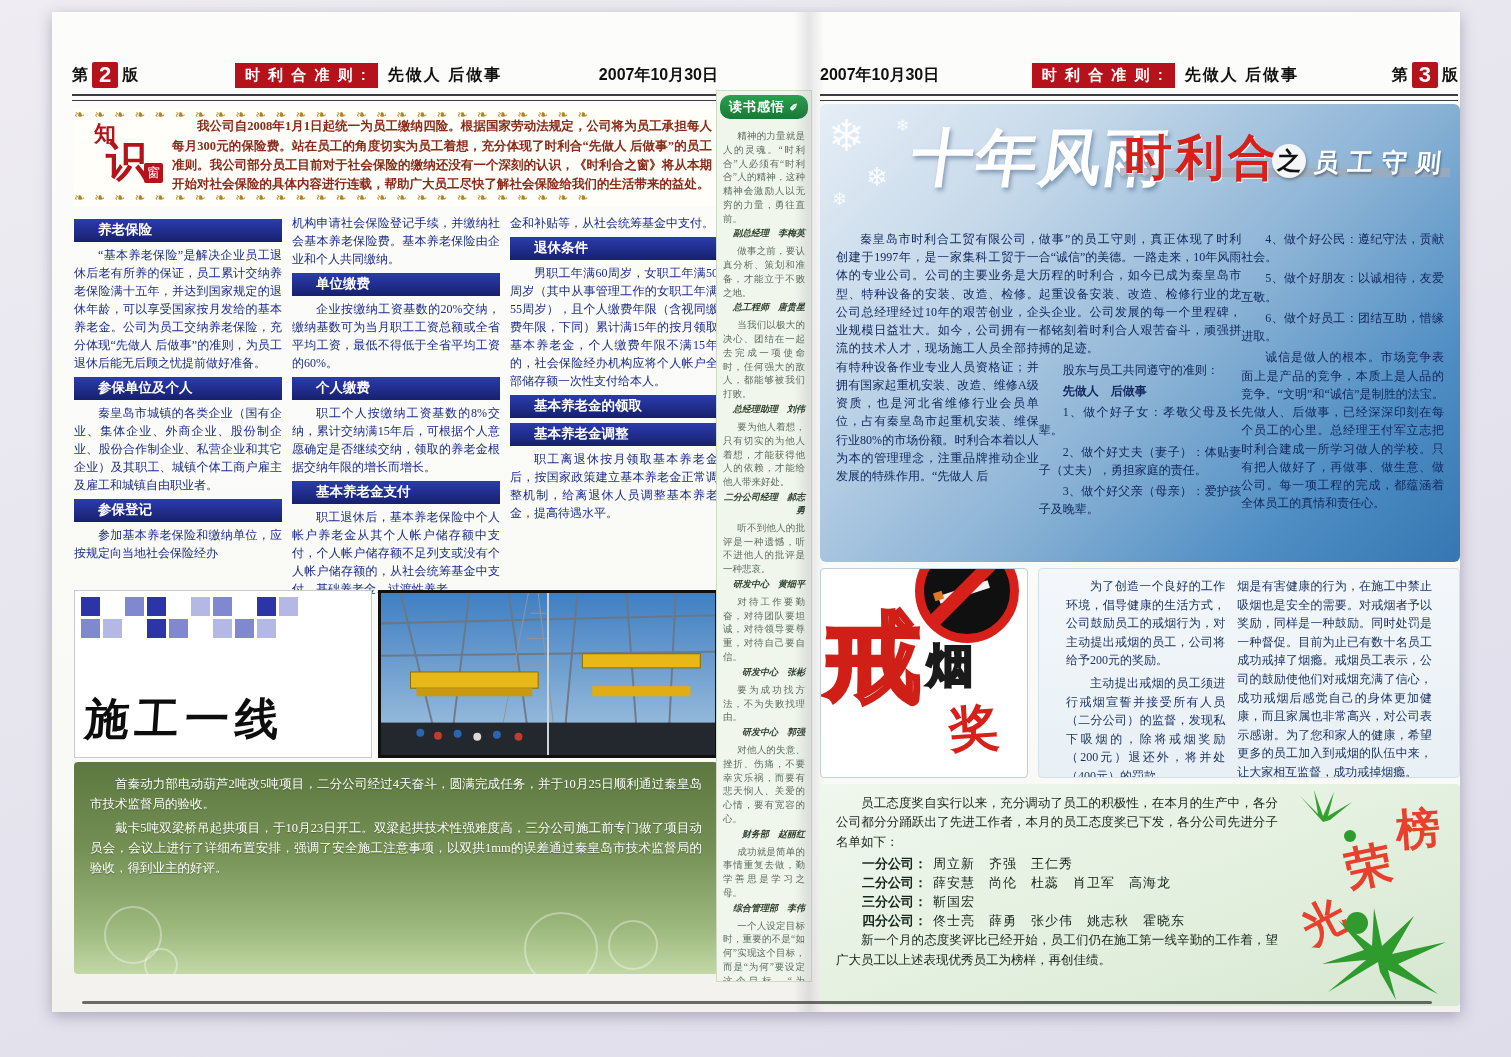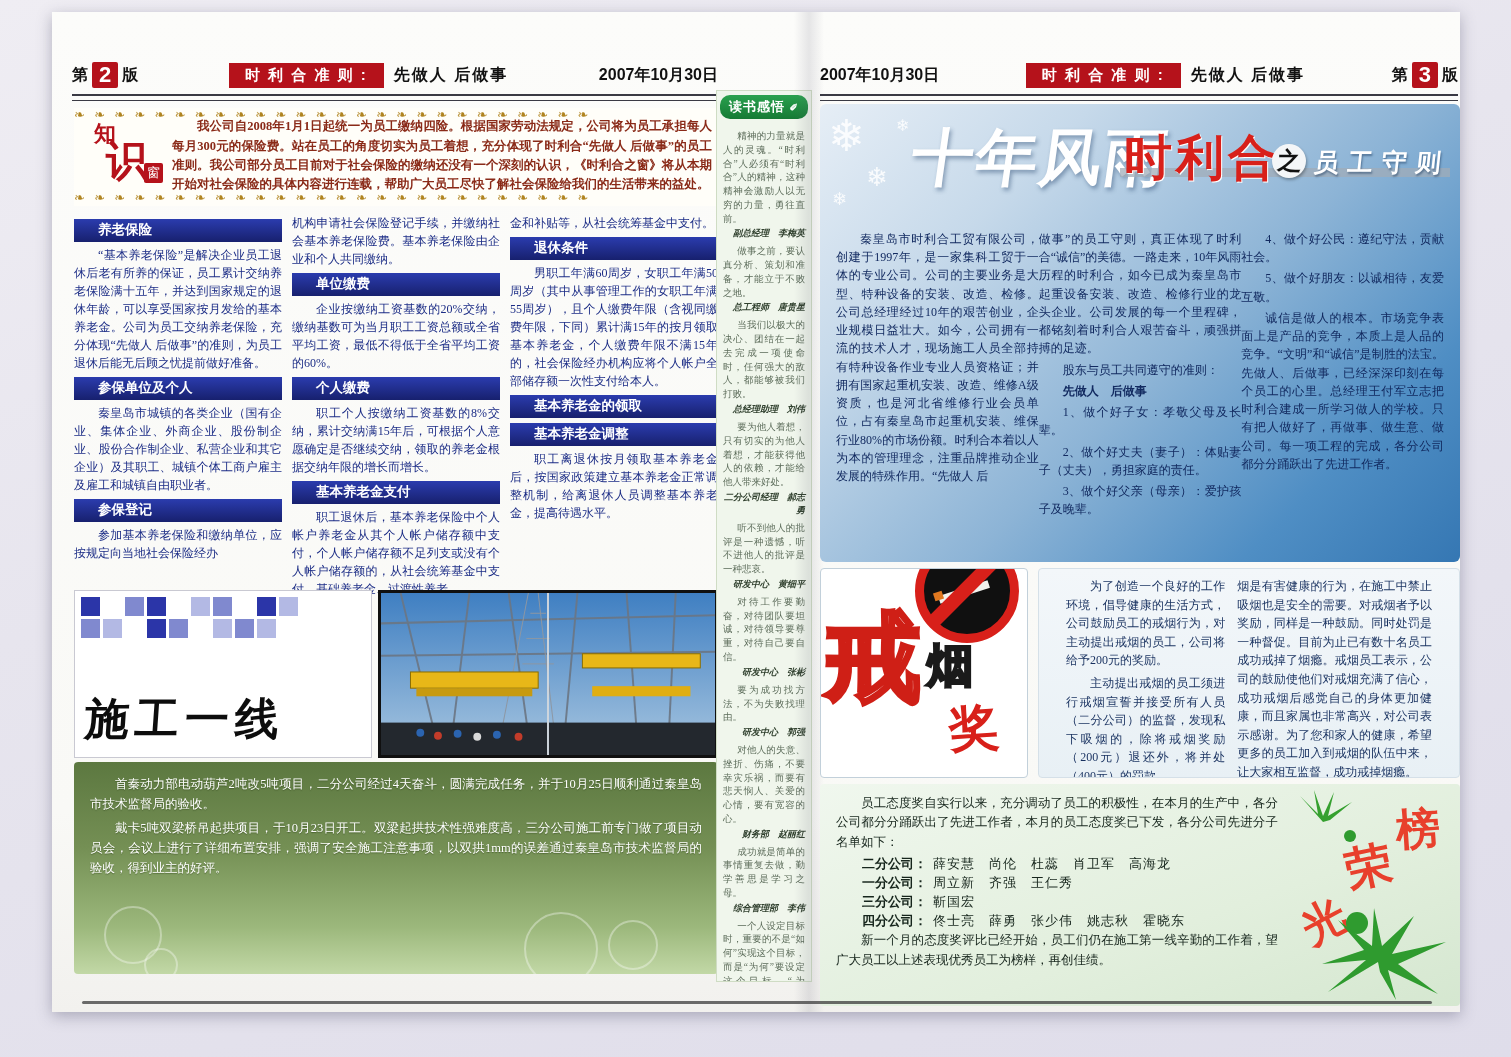--- a/index.html
+++ b/index.html
@@ -14,21 +14,21 @@
           background:linear-gradient(to right,rgba(0,0,0,0) 0%,rgba(90,90,110,.14) 50%,rgba(0,0,0,0) 100%);}
 
   
   .phead{position:absolute;height:34px;display:flex;align-items:center;
          font-family:"Liberation Sans","DejaVu Sans",sans-serif;}
   .phead .sp{flex:1;}
   .pageno{display:flex;align-items:center;gap:4px;font-weight:bold;font-size:16px;color:#111;}
   .pageno .num{background:#b5121b;color:#fff;font-size:22px;font-weight:bold;
                padding:0 7px;line-height:26px;border-radius:2px;}
   .rulebox{background:#b5121b;color:#fff;font-weight:bold;font-size:15px;
-           padding:3px 16px;letter-spacing:2px;}
+           padding:3px 10px;letter-spacing:2px;}
   .ruletxt{font-weight:bold;font-size:16px;color:#111;margin-left:10px;letter-spacing:2px;}
   .pdate{font-weight:bold;font-size:16px;color:#111;}
   .dblrule{position:absolute;height:4px;border-top:2px solid #3a3a44;border-bottom:1px solid #3a3a44;}
 
   
   .knowbox{position:absolute;left:22px;top:96px;width:644px;height:98px;background:#fffef9;}
   .ornrow{white-space:nowrap;overflow:hidden;color:#b08420;font-size:13px;letter-spacing:3px;line-height:13px;}
   .knowinner{display:flex;align-items:center;height:70px;padding:0 6px;}
   .knowtitle{width:92px;position:relative;height:70px;flex:none;}
   .kt1{position:absolute;left:14px;top:-2px;color:#b5121b;font-weight:bold;font-size:22px;}
@@ -336,21 +336,22 @@
         <p class="cont">做事”的员工守则，真正体现了时利合“诚信”的美德。一路走来，10年风雨历程的时利合，如今已成为秦皇岛市起重设备安装、改造、检修行业的龙头企业。公司发展的每一个里程碑，都铭刻着时利合人艰苦奋斗，顽强拼搏的足迹。</p>
         <p>股东与员工共同遵守的准则：</p>
         <p class="bold">先做人　后做事</p>
         <p>1、做个好子女：孝敬父母及长辈。</p>
         <p>2、做个好丈夫（妻子）：体贴妻子（丈夫），勇担家庭的责任。</p>
         <p>3、做个好父亲（母亲）：爱护孩子及晚辈。</p>
       </div>
       <div class="rpcol">
         <p>4、做个好公民：遵纪守法，贡献社会。</p>
         <p>5、做个好朋友：以诚相待，友爱互敬。</p>
-        <p>诚信是做人的根本。市场竞争表面上是产品的竞争，本质上是人品的竞争。“文明”和“诚信”是制胜的法宝。先做人、后做事，已经深深印刻在每个员工的心里。总经理王付军立志把时利合建成一所学习做人的学校。只有把人做好了，再做事、做生意、做公司。每一项工程的完成，各分公司都分分踊跃出了先进工作者。</p>
+        <p>6、做个好员工：团结互助，惜缘进取。</p>
+        <p>诚信是做人的根本。市场竞争表面上是产品的竞争，本质上是人品的竞争。“文明”和“诚信”是制胜的法宝。先做人、后做事，已经深深印刻在每个员工的心里。总经理王付军立志把时利合建成一所学习做人的学校。只有把人做好了，再做事、做生意、做公司。每一项工程的完成，都蕴涵着全体员工的真情和责任心。</p>
       </div>
     </div>
   </div>
 
   <div class="smokeband">
     <div class="smokecard">
       <span class="jie">戒</span>
       <span class="yan">烟</span>
       <span class="jiang">奖</span>
       <span class="nosmoke">
@@ -368,24 +369,24 @@
       <div class="sc2">
         <p class="cont">烟是有害健康的行为，在施工中禁止吸烟也是安全的需要。对戒烟者予以奖励，同样是一种鼓励。同时处罚是一种督促。目前为止已有数十名员工成功戒掉了烟瘾。戒烟员工表示，公司的鼓励使他们对戒烟充满了信心，成功戒烟后感觉自己的身体更加健康，而且家属也非常高兴，对公司表示感谢。为了您和家人的健康，希望更多的员工加入到戒烟的队伍中来，让大家相互监督，成功戒掉烟瘾。</p>
       </div>
     </div>
   </div>
 
   <div class="honorband">
     <div class="honortext">
       <p>员工态度奖自实行以来，充分调动了员工的积极性，在本月的生产中，各分公司都分分踊跃出了先进工作者，本月的员工态度奖已下发，各分公司先进分子名单如下：</p>
       <div class="hrow">
+        <b>一分公司：</b><span class="names">周立新　齐强　王仁秀</span>
+      </div>
+      <div class="hrow">
         <b>二分公司：</b><span class="names">薛安慧　尚伦　杜蕊　肖卫军　高海龙</span>
-      </div>
-      <div class="hrow">
-        <b>一分公司：</b><span class="names">周立新　齐强　王仁秀</span>
       </div>
       <div class="hrow">
         <b>三分公司：</b><span class="names">靳国宏</span>
       </div>
       <div class="hrow">
         <b>四分公司：</b><span class="names">佟士亮　薛勇　张少伟　姚志秋　霍晓东</span>
       </div>
       <p>新一个月的态度奖评比已经开始，员工们仍在施工第一线辛勤的工作着，望广大员工以上述表现优秀员工为榜样，再创佳绩。</p>
     </div>
     <div class="honorart">

